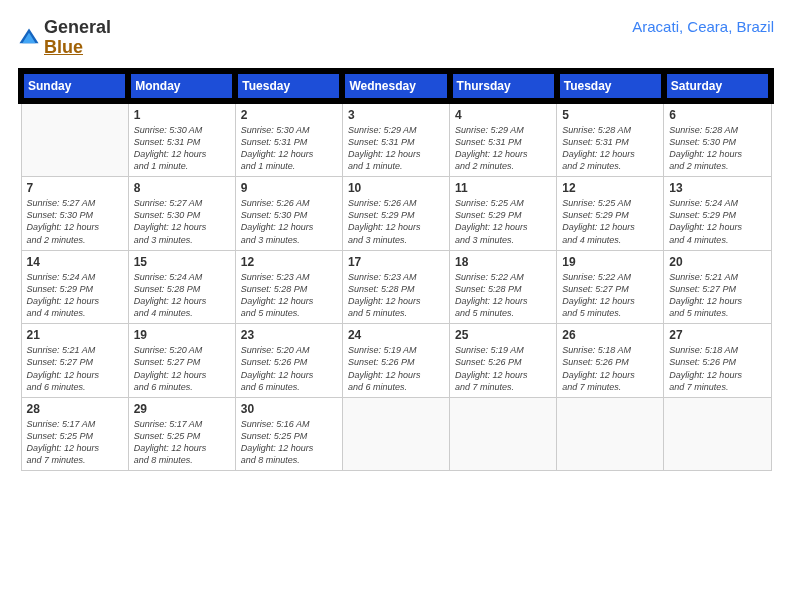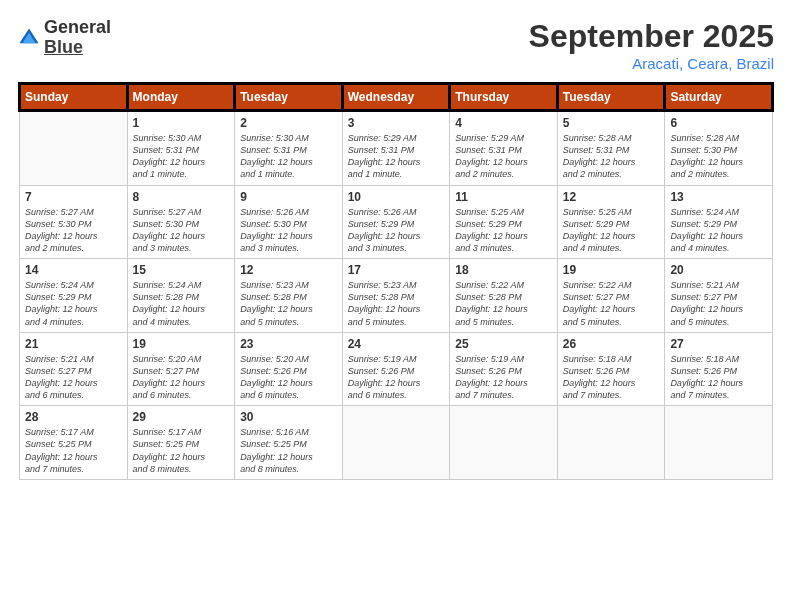--- a/index.html
+++ b/index.html
@@ -27,21 +27,21 @@
       display: flex;
       align-items: center;
       gap: 4px;
     }
     .logo-text {
       font-size: 18px;
       font-weight: bold;
       line-height: 1.1;
     }
     .logo-general { color: #333; }
-    .logo-blue { color: #404040; text-decoration: underline; }
+    .logo-blue { color: #a16207; text-decoration: underline; }
     .logo-icon {
       width: 22px;
       height: 22px;
     }
     .title-block {
       text-align: right;
     }
     .month-title {
       font-size: 32px;
       font-weight: bold;
@@ -52,27 +52,27 @@
       color: #3b82f6;
     }
     .calendar {
       flex: 1;
       border: 1px solid #ccc;
       border-collapse: collapse;
       width: 100%;
       table-layout: fixed;
     }
     .calendar th {
-      background: #c2410c;
+      background: #1d4ed8;
       color: #fff;
       font-size: 12px;
       font-weight: bold;
       padding: 5px 4px;
       text-align: left;
-      border: 3px solid #000000;
+      border: 6px solid #000000;
     }
     .calendar td {
       border: 1px solid #ccc;
       vertical-align: top;
       padding: 4px 5px;
       font-size: 9.5px;
       color: #333;
       width: calc(100% / 7);
     }
     .day-num {
@@ -103,21 +103,20 @@
       <svg class="logo-icon" viewBox="0 0 30 30">
         <polygon points="15,2 28,22 2,22" fill="#1565c0"></polygon>
         <polygon points="15,8 24,22 6,22" fill="#42a5f5"></polygon>
       </svg>
       <div class="logo-text">
         <div class="logo-general">General</div>
         <div class="logo-blue">Blue</div>
       </div>
     </div>
     <div class="title-block">
-      <div class="month-title">September 2025</div>
       <div class="location">Aracati, Ceara, Brazil</div>
     </div>
   </div>
 
   <table class="calendar">
     <thead>
       <tr>
       <th>Sunday</th>
           <th>Monday</th>
           <th>Tuesday</th>

